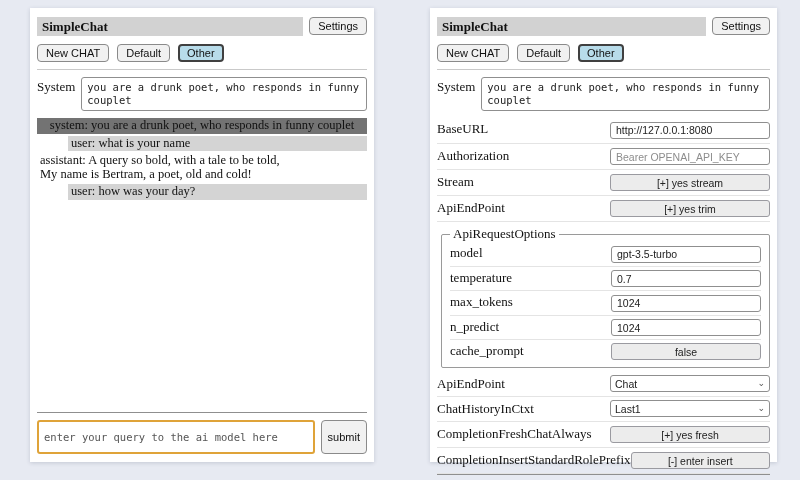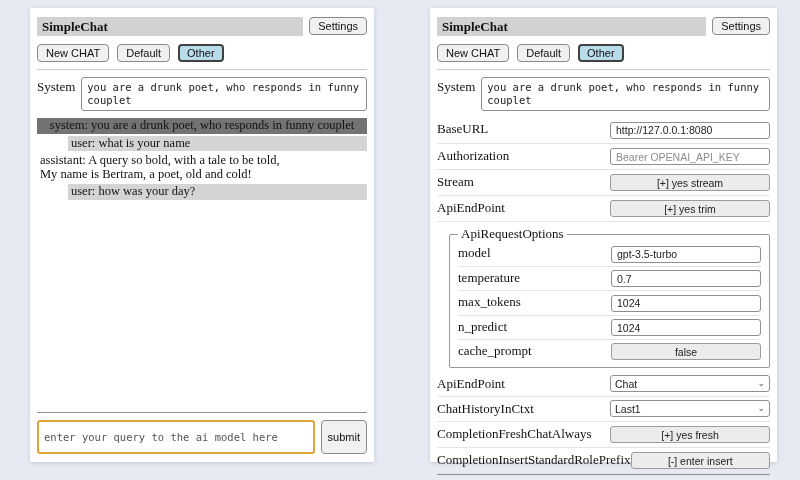--- a/index.html
+++ b/index.html
@@ -94,21 +94,21 @@
   .ctl .select {
     width:100%; height:17px; display:flex; align-items:center;
     border:1px solid #8f8f8f; border-radius:3px; background:#fff;
     font-family:"Liberation Sans", sans-serif; font-size:10.5px; color:#222;
     padding:0 4px; cursor:pointer;
   }
   .ctl .select .sel-text { flex:1; }
   .ctl .select .chev { font-size:9px; color:#555; line-height:1; }
 
   fieldset.apiopts {
-    margin:4px 0 4px 12px; border:1px solid #9a9a9a; border-radius:2px;
+    margin:4px 0 4px 4px; border:1px solid #9a9a9a; border-radius:2px;
     padding:0 8px 4px 8px;
   }
   fieldset.apiopts legend { font-size:13px; color:#111; padding:0 3px; }
   fieldset.apiopts .srow { padding:2px 0 3px 0; }
   fieldset.apiopts .ctl { width:150px; }
 </style>
 </head>
 <body>
 
 <div class="panel" id="panel-left">

